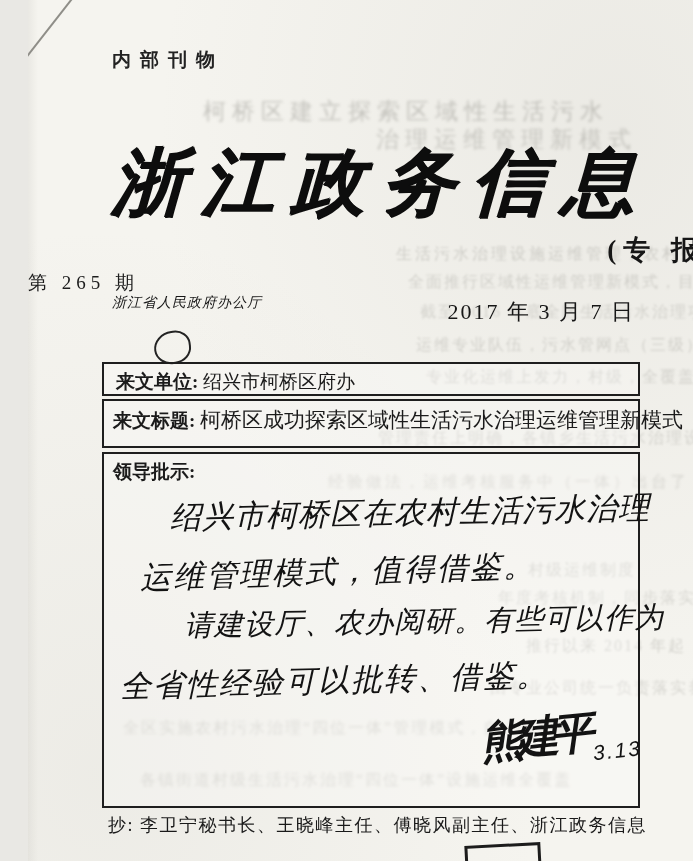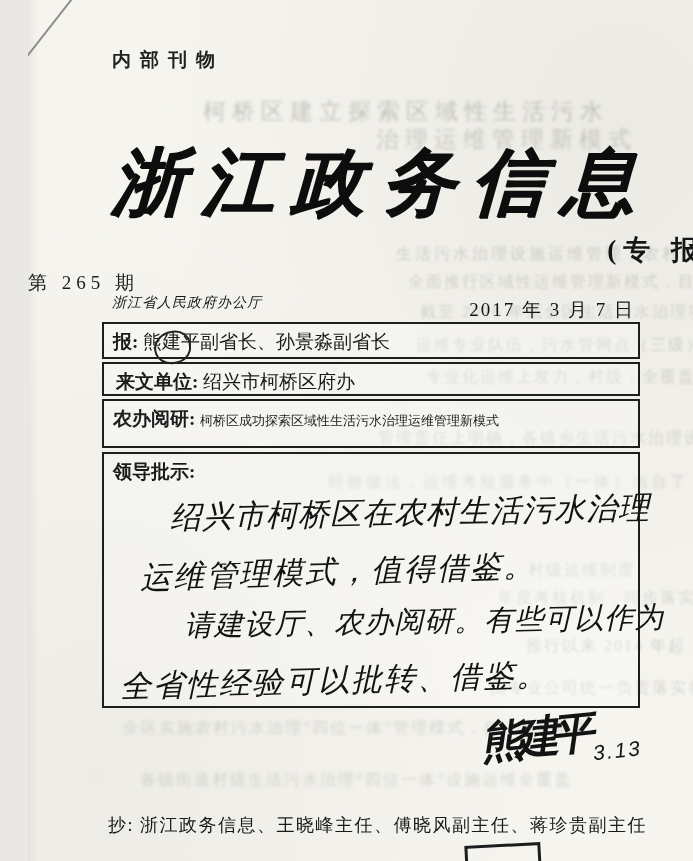--- a/index.html
+++ b/index.html
@@ -22,30 +22,30 @@
     font-weight:700;font-size:19px;letter-spacing:9px;line-height:27px;color:#222;}
   
   .masthead{position:absolute;left:0;right:0;top:134px;text-align:center;
     font-size:73px;font-weight:900;letter-spacing:17px;padding-left:14px;color:#0d0d0d;
     text-shadow:1px 1px 0 #0d0d0d; font-style:italic; transform:skewX(-2deg);}
   .subtitle{position:absolute;left:0;right:0;top:232px;text-align:right;
     font-size:27px;font-weight:700;letter-spacing:7px;color:#161616;}
   .issue-no{position:absolute;left:0;right:0;top:270px;
     font-size:19px;letter-spacing:5px;color:#1d1d1d;}
   .issuer{position:absolute;left:84px;top:294px;font-size:14px;letter-spacing:1px;font-style:italic;color:#161616;}
-  .date-line{position:absolute;right:86px;top:297px;font-size:19px;letter-spacing:2px;color:#161616;}
+  .date-line{position:absolute;right:86px;top:297px;font-size:22px;letter-spacing:2px;color:#161616;}
   
   .trow{position:absolute;left:74px;width:538px;border:2px solid #1e1e1e;box-sizing:border-box;
     background:rgba(255,255,255,.25);font-size:19px;padding:5px 9px;white-space:nowrap;}
   .trow .lbl{font-weight:700;}
   .row-report{top:322px;height:37px;}
   .row-source{top:362px;height:34px;padding-left:12px;}
   .row-title{top:399px;height:49px;}
-  .row-instr{top:452px;height:256px;}
-  .row-title .val{font-size:13px;}
+  .row-instr{top:452px;height:356px;}
+  .row-title .val{font-size:21px;}
   
   .circle-mark{position:absolute;left:126px;top:331px;width:33px;height:29px;
     border:2px solid #232323;border-radius:55% 45% 50% 50%;transform:rotate(-8deg);background:transparent;}
   
   .hw{position:absolute;font-family:"Liberation Sans","DejaVu Sans",sans-serif;font-style:italic;
     color:#131313;white-space:nowrap;}
   .hw1{left:142px;top:492px;font-size:31px;letter-spacing:1px;transform:rotate(-1.2deg);}
   .hw2{left:112px;top:551px;font-size:31px;letter-spacing:2px;transform:rotate(-1.8deg);}
   .hw3{left:156px;top:602px;font-size:29px;letter-spacing:1px;transform:rotate(-1deg);}
   .hw4{left:92px;top:660px;font-size:31px;letter-spacing:2px;transform:rotate(-1.6deg);}
@@ -89,45 +89,41 @@
       <div class="ghost-line" style="left: 95px; top: 718px; font-size: 16px; letter-spacing: 2px; opacity: 0.26; filter: blur(1.4px);">全区实施农村污水治理“四位一体”管理模式，自 2014 年底</div>
       <div class="ghost-line" style="left: 112px; top: 770px; font-size: 16px; letter-spacing: 2px; opacity: 0.26; filter: blur(1.4px);">各镇街道村级生活污水治理“四位一体”设施运维全覆盖</div>
     </div>
 
   <div class="masthead">浙江政务信息</div>
   <div class="subtitle">(专 报)</div>
   <div class="issue-no">第 265 期</div>
   <div class="issuer">浙江省人民政府办公厅</div>
   <div class="date-line">2017 年 3 月 7 日</div>
 
-  <div class="trow row-report">
-    <span class="lbl">报:</span>
-    <span class="val">熊建平副省长、孙景淼副省长</span>
-  </div>
   <div class="circle-mark"></div>
 
   <div class="trow row-source">
     <span class="lbl">来文单位:</span>
     <span class="val">绍兴市柯桥区府办</span>
   </div>
 
   <div class="trow row-title">
-    <span class="lbl">农办阅研:</span>
+    <span class="lbl">来文标题:</span>
     <span class="val">柯桥区成功探索区域性生活污水治理运维管理新模式</span>
   </div>
 
   <div class="trow row-instr">
     <span class="lbl">领导批示:</span>
   </div>
 
   <div class="hw hw1">绍兴市柯桥区在农村生活污水治理</div>
   <div class="hw hw2">运维管理模式，值得借鉴。</div>
   <div class="hw hw3">请建设厅、农办阅研。有些可以作为</div>
   <div class="hw hw4">全省性经验可以批转、借鉴。</div>
   <div class="hw hw-sign">
     <span class="sig-name">熊建平</span><span class="sig-date">3.13</span>
   </div>
 
-  <div class="copy-line">抄: 浙江政务信息、王晓峰主任、傅晓风副主任、蒋珍贵副主任</div>
+  <div class="copy-line">抄: 李卫宁秘书长、王晓峰主任、傅晓风副主任、浙江政务信息</div>
 
   <div class="partial-box"></div>
 
 </div>
 
 </body></html>

